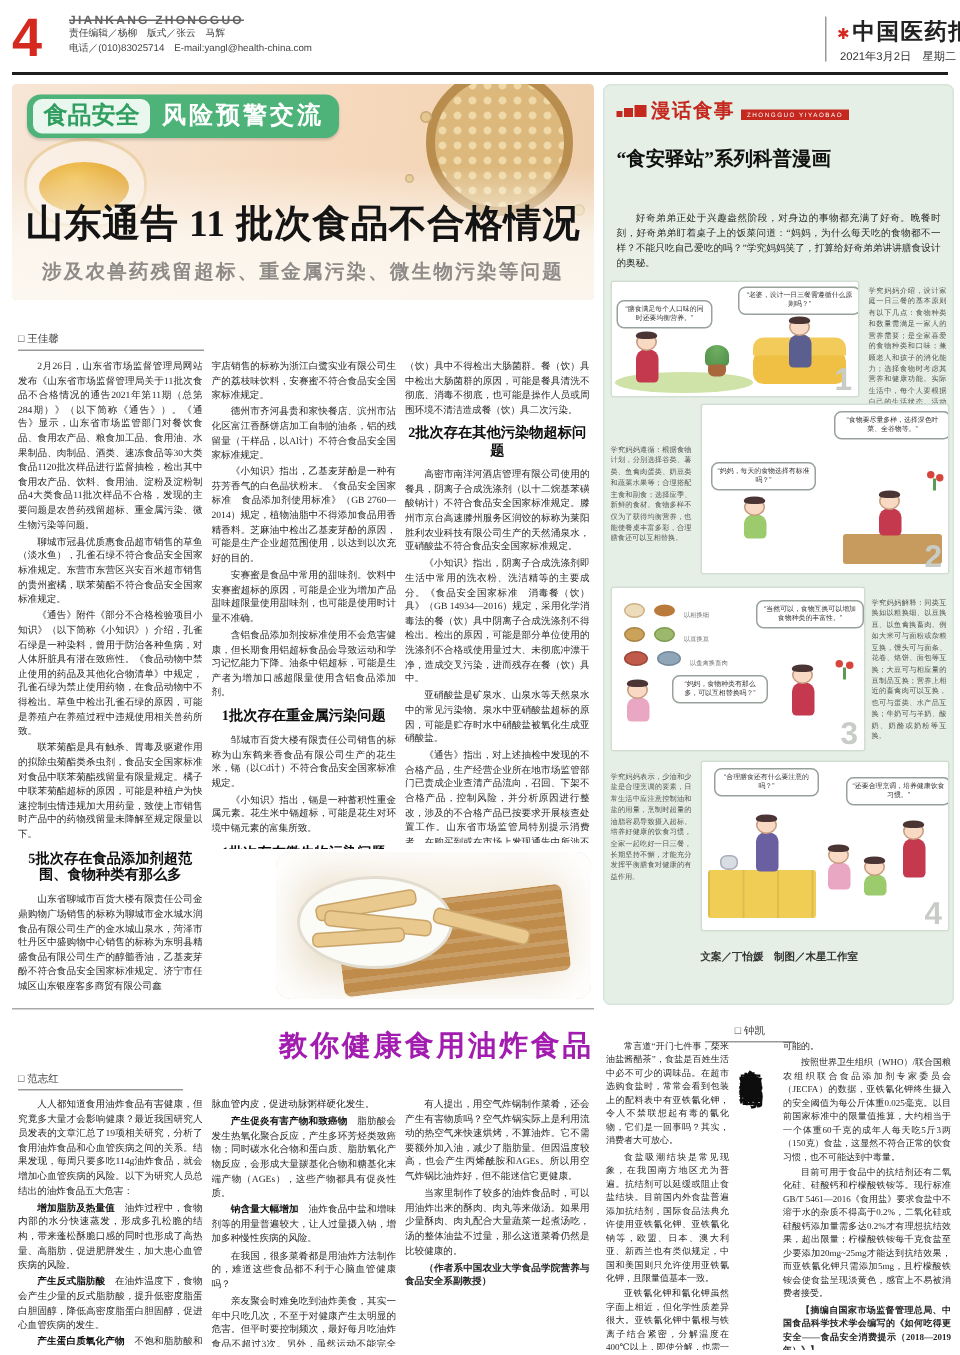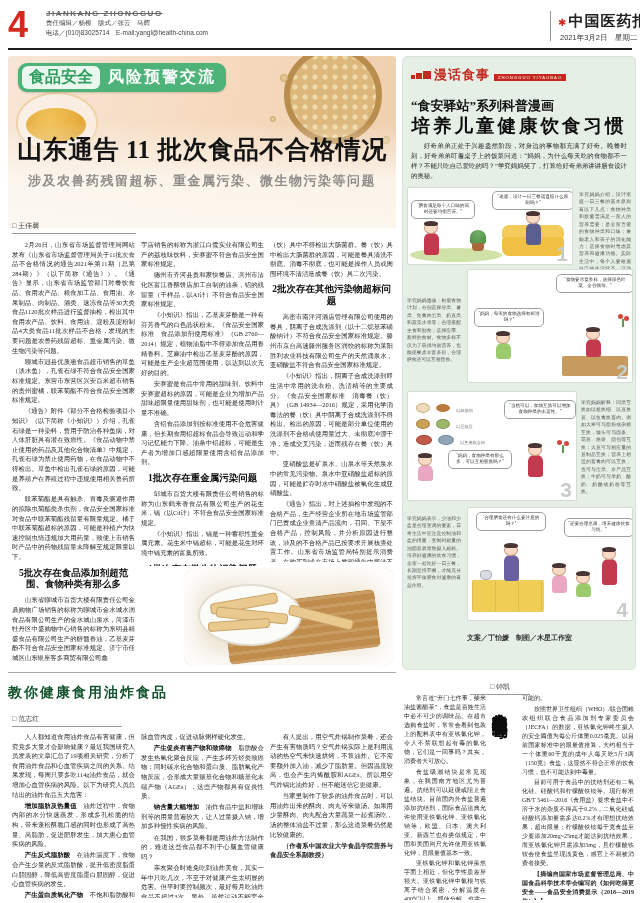--- a/index.html
+++ b/index.html
@@ -33,21 +33,21 @@
   .headline{font-size:25px;font-weight:900;letter-spacing:.5px;text-align:center;color:#141414;line-height:1.15;}
   .subhead{font-size:13px;font-weight:bold;color:#8f8c88;letter-spacing:1.5px;text-align:center;}
   
   .byl{font-size:7px;color:#444;border-bottom:.6px solid #999;padding-bottom:2px;font-family:"Liberation Sans",sans-serif;}
   .col{position:absolute;overflow:hidden;}
   .bp{font-size:6.4px;line-height:1.5;text-align:justify;text-indent:2em;margin:0 0 1.5px;color:#282828;}
   .bp b{font-weight:bold;color:#111;}
   .bh{font-size:9.5px;font-weight:bold;text-align:center;margin:6px 2px 4px;color:#0e0e0e;line-height:1.25;}
   .credit-b{font-weight:bold;}
   .sep{height:1px;background:#a9a9a9;}
-  .ft-title{font-size:14px;font-weight:900;text-align:left;color:#14532d;letter-spacing:2px;}
+  .ft-title{font-size:19px;font-weight:900;text-align:right;color:#a21caf;letter-spacing:2px;}
   
   .photo{border-radius:10px;background:radial-gradient(ellipse at 58% 42%,#f8f1e3 0%,#ead fc5 45%,#d7c7a7 100%);}
   .photo{background:radial-gradient(ellipse at 58% 42%,#f8f1e3 0%,#eaddc5 45%,#d7c7a7 100%);box-shadow:inset 0 0 30px 18px #fff;}
   .board{position:absolute;background:#c08c4b;border-radius:5px;transform:rotate(-7deg);
          background-image:repeating-linear-gradient(0deg,rgba(255,255,255,.15) 0 3px,rgba(0,0,0,0) 3px 9px);}
   .plate{position:absolute;background:#fbfbf7;border-radius:50%;border:2px solid #e2ddd0;}
   .yuba{position:absolute;background:#e9c98e;border-radius:4px;border:.6px solid #caa express;}
   .yuba{border:.6px solid #c9a express;}
   .yuba{border:.6px solid #c9a46a;}
   
@@ -99,21 +99,21 @@
     <div class="mast-line">责任编辑／杨柳　版式／张云　马辉</div>
     <div class="mast-line">电话／(010)83025714　E-mail:yangl@health-china.com</div>
   </div>
   <div class="abs vdiv" style="left:550px;top:11px;"></div>
   <div class="abs" style="left:558px;top:12px;white-space:nowrap;">
     <span class="logo-star">✱</span><span class="paper-name">中国医药报</span>
   </div>
   <div class="abs dateline" style="left:560px;top:33px;">2021年3月2日　星期二</div>
   <div class="abs hrule" style="left:8px;top:48px;width:624px;"></div>
 
-  <div class="abs banner" style="left:8px;top:56px;width:388px;height:172px;">
+  <div class="abs banner" style="left:8px;top:56px;width:388px;height:144px;">
     <div class="beans" style="right:14px;top:-10px;width:86px;height:86px;"></div>
     <div class="bean" style="right:108px;top:18px;"></div>
     <div class="bean" style="right:6px;top:80px;"></div>
     <div class="bean" style="right:120px;top:60px;width:4px;height:4px;"></div>
     <div class="oilcup" style="left:8px;top:36px;">
       <div class="oil" style="left:8px;top:14px;width:60px;height:34px;"></div>
     </div>
     <div class="banner-fade"></div>
     <div class="abs" style="left:10px;top:7px;">
       <span class="badge-wrap">
@@ -164,21 +164,20 @@
     <p class="bp">亚硝酸盐是矿泉水、山泉水等天然泉水中的常见污染物。泉水中亚硝酸盐超标的原因，可能是贮存时水中硝酸盐被氧化生成亚硝酸盐。</p>
     <p class="bp">《通告》指出，对上述抽检中发现的不合格产品，生产经营企业所在地市场监管部门已责成企业查清产品流向，召回、下架不合格产品，控制风险，并分析原因进行整改，涉及的不合格产品已按要求开展核查处置工作。山东省市场监管局特别提示消费者，在购买到或在市场上发现通告中所涉不合格产品时，请拨打12315热线电话进行投诉或举报。</p>
   </div>
 
   <div class="abs comic" style="left:402px;top:56px;width:232px;height:612px;">
     <div class="abs" style="left:8px;top:8px;">
       <span class="cblock" style="width:4px;height:4px;margin-right:1px;"></span><span class="cblock" style="width:6px;height:6px;margin-right:1px;"></span><span class="cblock" style="width:8px;height:8px;margin-right:3px;"></span><span class="clogo">漫话食事</span>
       <div class="clogo-sub">ZHONGGUO YIYAOBAO</div>
     </div>
     <div class="abs cseries" style="left:8px;top:40px;">“食安驿站”系列科普漫画</div>
-    <div class="abs ctitle" style="left:0;top:56px;width:232px;">培养儿童健康饮食习惯</div>
     <div class="abs cintro" style="left:8px;top:84px;width:216px;">好奇弟弟正处于兴趣盎然阶段，对身边的事物都充满了好奇。晚餐时刻，好奇弟弟盯着桌子上的饭菜问道：“妈妈，为什么每天吃的食物都不一样？不能只吃自己爱吃的吗？”学究妈妈笑了，打算给好奇弟弟讲讲膳食设计的奥秘。</div>
 
     <div class="panel" style="left:4px;top:130px;width:164px;height:76px;">
       <div class="rug" style="left:2px;bottom:2px;width:92px;height:14px;"></div>
       <div class="bub" style="left:84px;top:3px;width:74px;">“老婆，设计一日三餐需遵循什么原则吗？”</div>
       <div class="bub" style="left:3px;top:12px;width:56px;">“膳食满足每个人口味的同时还要均衡营养。”</div>
       <div class="fig" style="left:14px;top:34px;">
           <span class="hd"></span>
           <span class="bd" style="height:22px;background:#c5394f;"></span>
         </div>

